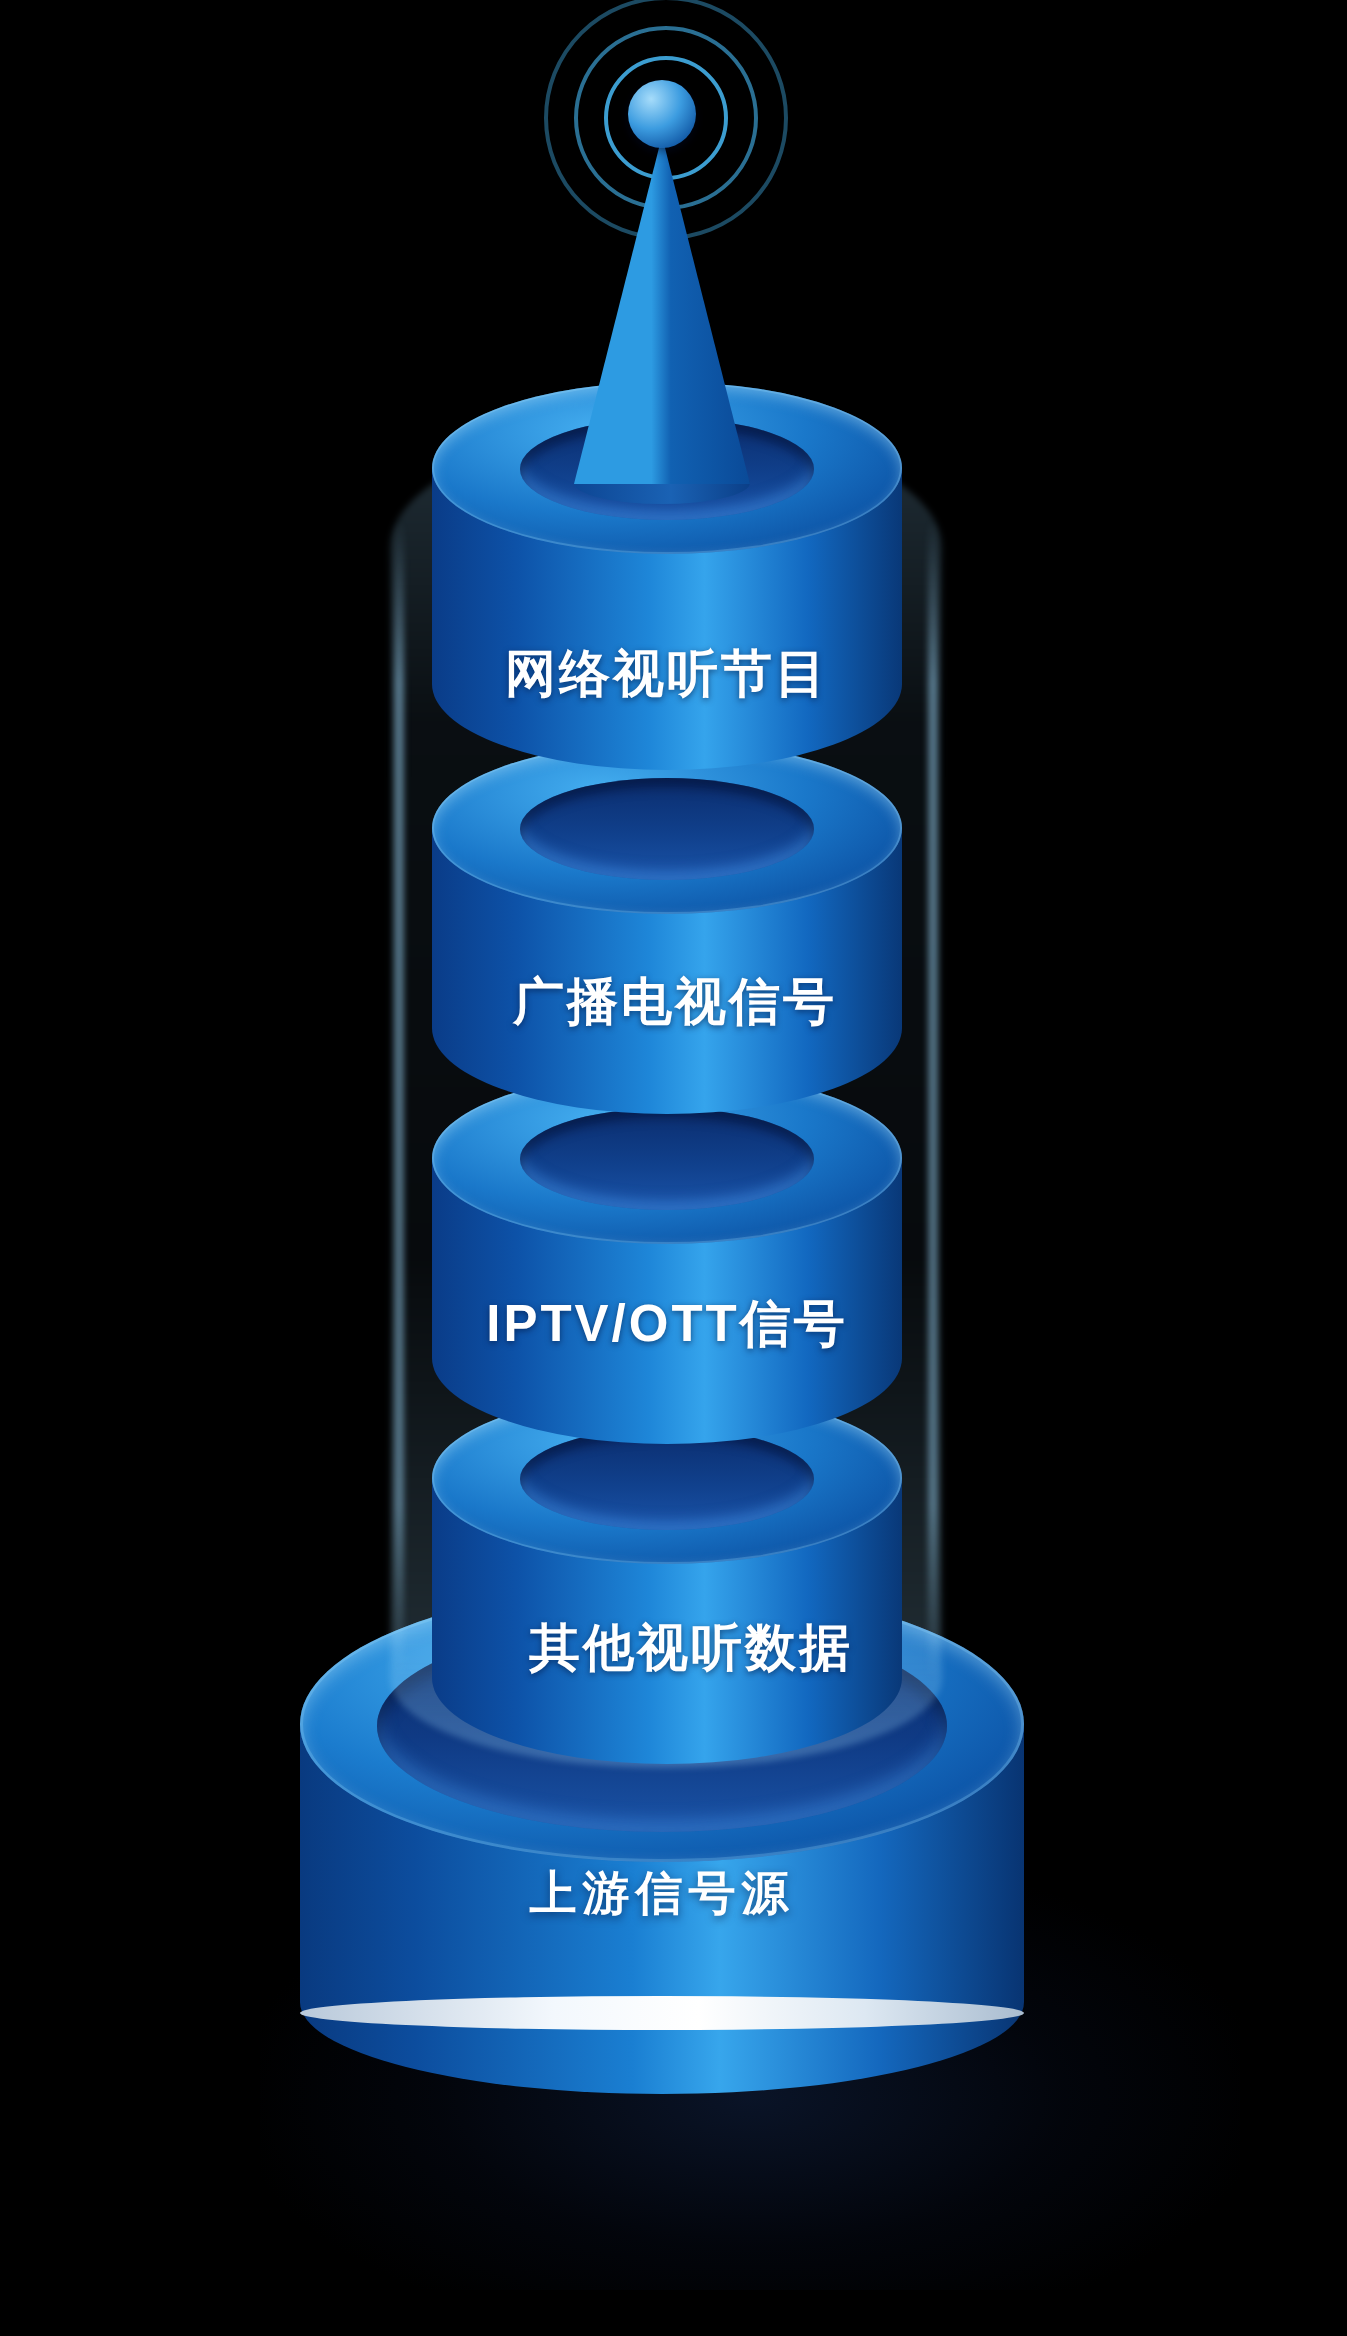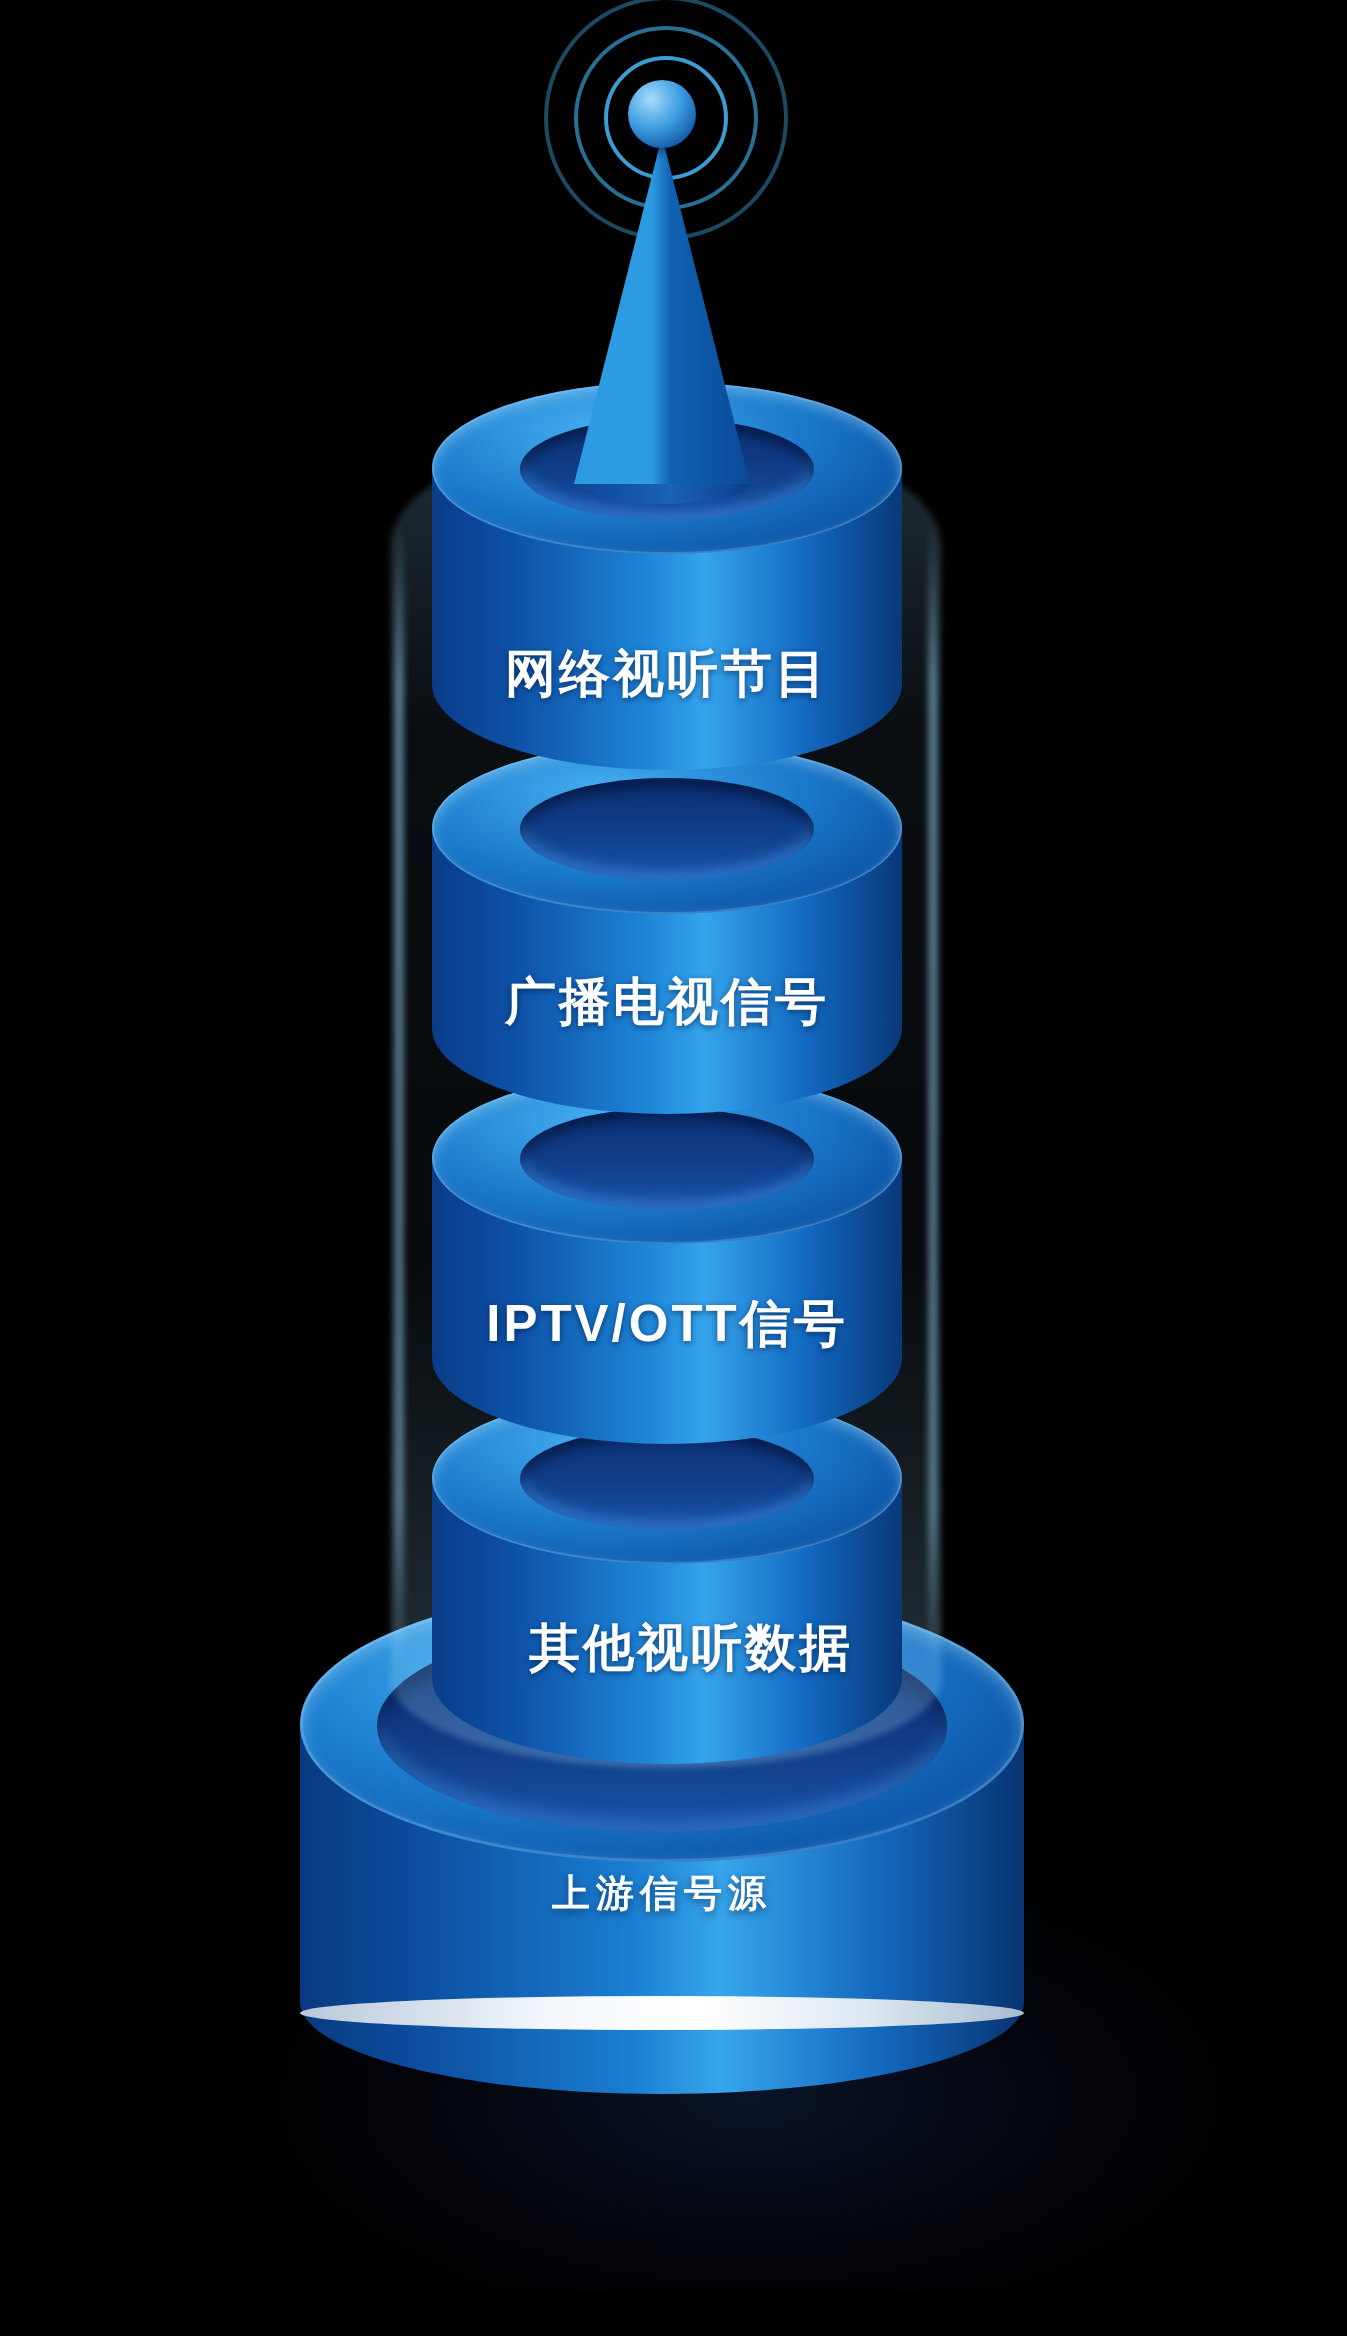--- a/index.html
+++ b/index.html
@@ -32,21 +32,21 @@
     background:radial-gradient(ellipse at 36% 28%, #47b2f2 0%, #1b7cce 45%, #0d55a8 78%, #0a4692 100%);
     box-shadow:inset 0 6px 18px rgba(180,230,255,.45), inset 0 0 0 3px rgba(140,210,250,.25);
   }
   .base-hole{
     position:absolute;left:77px;top:34px;width:570px;height:212px;border-radius:50%;
     background:linear-gradient(180deg,#0a2a66 0%,#0f3a84 55%,#1a53a6 100%);
     box-shadow:inset 0 10px 16px rgba(0,10,40,.55), inset 0 -10px 18px rgba(70,150,235,.45);
   }
   .base-label{
     position:absolute;left:0;top:272px;width:724px;height:70px;
-    color:#fff;font-size:38px;font-weight:bold;letter-spacing:6px;
+    color:#fff;font-size:47px;font-weight:bold;letter-spacing:6px;
     text-align:center;line-height:70px;
     text-shadow:0 3px 8px rgba(0,20,60,.55);
   }
 
   
   .glow-tube{
     position:absolute;left:390px;top:428px;width:552px;height:1340px;z-index:20;
     background:linear-gradient(180deg, rgba(150,215,255,.22) 0%, rgba(140,205,255,.07) 22%,
                rgba(140,205,255,.05) 62%, rgba(160,220,255,.20) 92%, rgba(170,225,255,.28) 100%);
     border-radius:276px 276px 276px 276px / 120px 120px 90px 90px;
@@ -83,21 +83,21 @@
     background:linear-gradient(180deg,#0b2d6e 0%,#10408c 55%,#1a53a8 100%);
     box-shadow:inset 0 8px 12px rgba(0,10,40,.55), inset 0 -8px 14px rgba(70,150,235,.5);
   }
   .cyl-label{
     position:absolute;left:0;width:470px;height:48px;
     color:#fff;font-size:51px;font-weight:bold;letter-spacing:3px;
     text-align:center;line-height:48px;
     text-shadow:0 2px 6px rgba(0,20,60,.6);
   }
   .cyl.c1 .cyl-label{top:268px;}
-  .cyl.c2 .cyl-label{top:236px;}
+  .cyl.c2 .cyl-label{top:236px;margin-left:8px;}
   .cyl.c3 .cyl-label{top:228px;}
   .cyl.c4 .cyl-label{top:232px;margin-left:24px;}
 
   
   .antenna{position:absolute;left:0;top:0;z-index:65;}
   .wave-ring{position:absolute;border-radius:50%;background:transparent;}
   .wave-ring.r1{left:604px;top:56px;width:116px;height:116px;border:4px solid rgba(70,185,245,.85);}
   .wave-ring.r2{left:574px;top:26px;width:176px;height:176px;border:4px solid rgba(70,185,245,.60);}
   .wave-ring.r3{left:544px;top:-4px;width:236px;height:236px;border:4px solid rgba(70,185,245,.40);}
   .cone-base{

